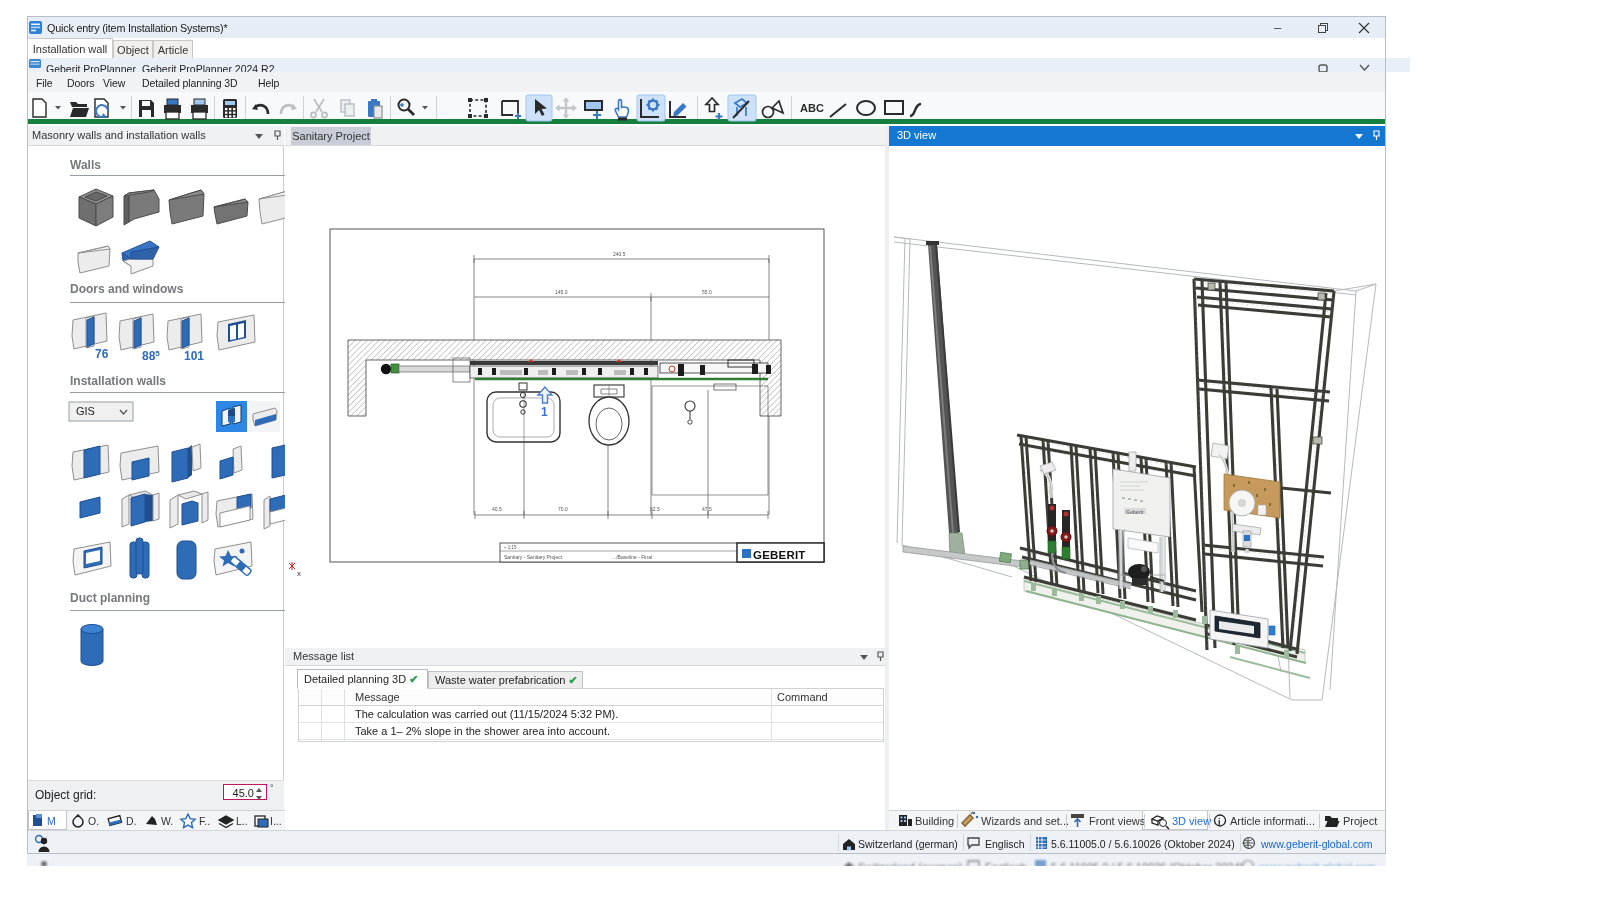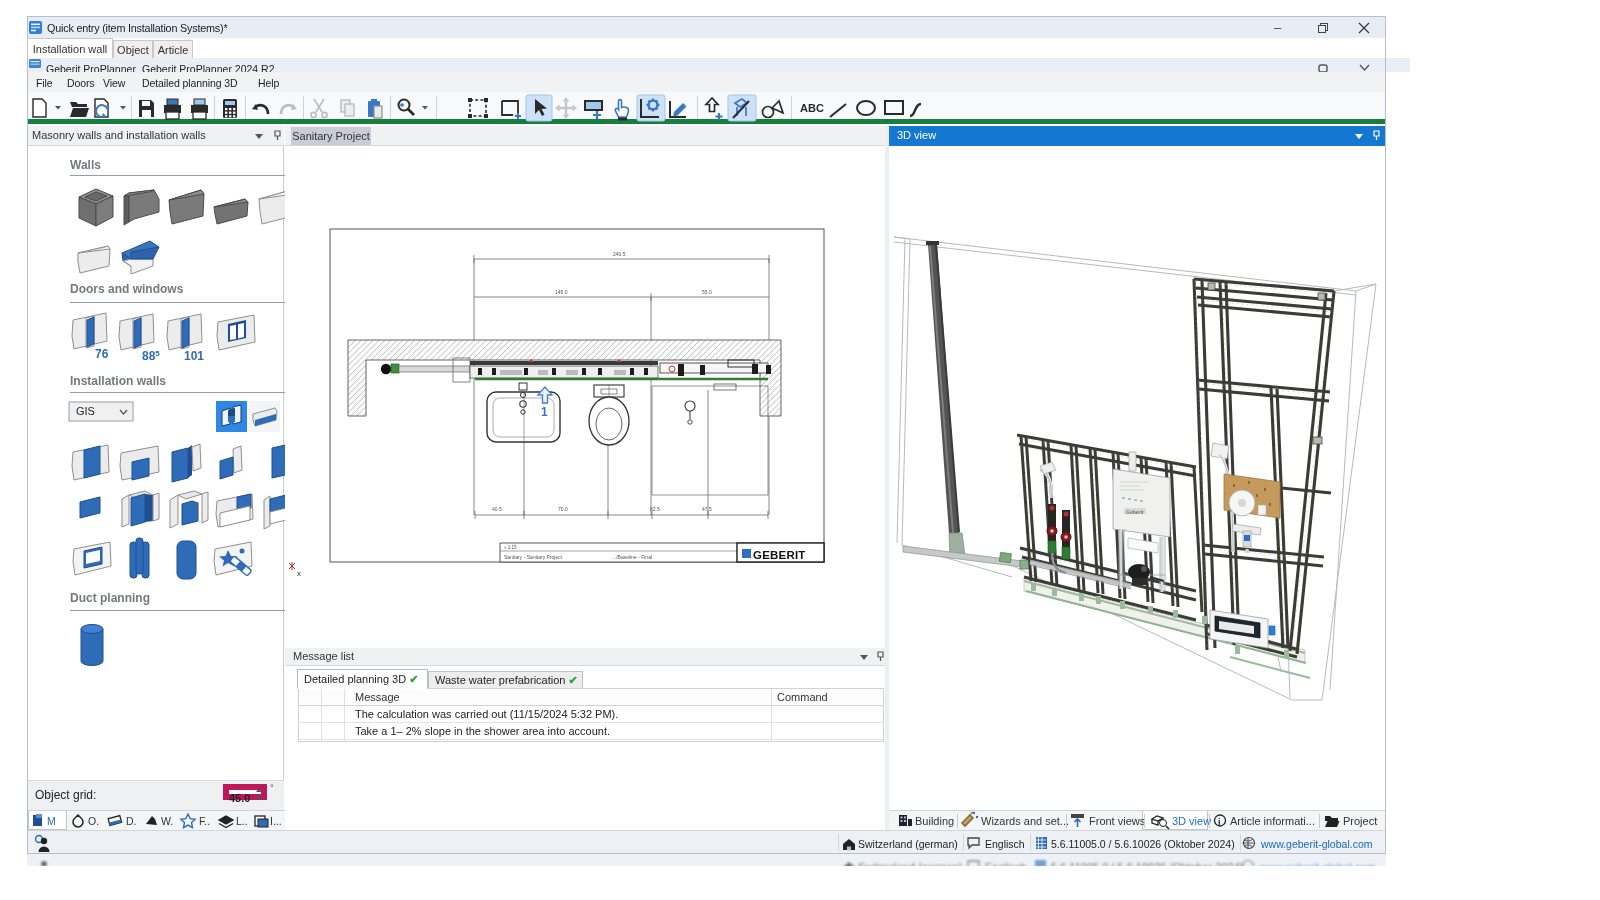--- a/index.html
+++ b/index.html
@@ -377,21 +377,21 @@
   </g>
 
   <g>
     <path d="M49 629 v32 a11 4.5 0 0 0 22 0 v-32" fill="#2e6cb8" stroke="#1f4f92"></path>
     <ellipse cx="60" cy="629" rx="11" ry="4.5" fill="#3f82d4" stroke="#1f4f92"></ellipse>
   </g>
 </svg>
 </div>
 <div class="abs" style="left:27px;top:780px;width:257px;height:30px;background:#eef0f2;border-top:1px solid #dadde0;box-sizing:border-box;">
   <span style="position:absolute;left:8px;top:7px;font-size:12px;color:#222;">Object grid:</span>
-  <span style="position:absolute;left:196px;top:3px;width:44px;height:16px;background:#fff;border:6px solid #be185d;box-sizing:border-box;font-size:11px;color:#222;text-align:right;padding:2px 12px 0 0;font-weight:bold;">45.0</span>
+  <span style="position:absolute;left:196px;top:3px;width:44px;height:16px;background:#fff;border:1px solid #be185d;box-sizing:border-box;font-size:11px;color:#222;text-align:right;padding:2px 12px 0 0;">45.0</span>
   <svg class="abs" style="left:228px;top:6px" width="8" height="14">
       <path d="M1 5 L4 1 L7 5 Z" fill="#555"></path>
       <path d="M1 9 L4 13 L7 9 Z" fill="#555"></path>
     </svg>
   <span style="position:absolute;left:243px;top:2px;font-size:9px;color:#444;">°</span>
 </div>
 <div id="lefttabs" class="abs">
   <div style="position:absolute;left:1px;top:0px;width:39px;height:19px;background:#fff;border:1px solid #c2c5c8;border-top:none;box-sizing:border-box;"></div>
   <svg style="position:absolute;left:0;top:0" width="258" height="20" viewBox="0 0 258 20">
     <g font-family="Liberation Sans" font-size="10.5" fill="#333">

